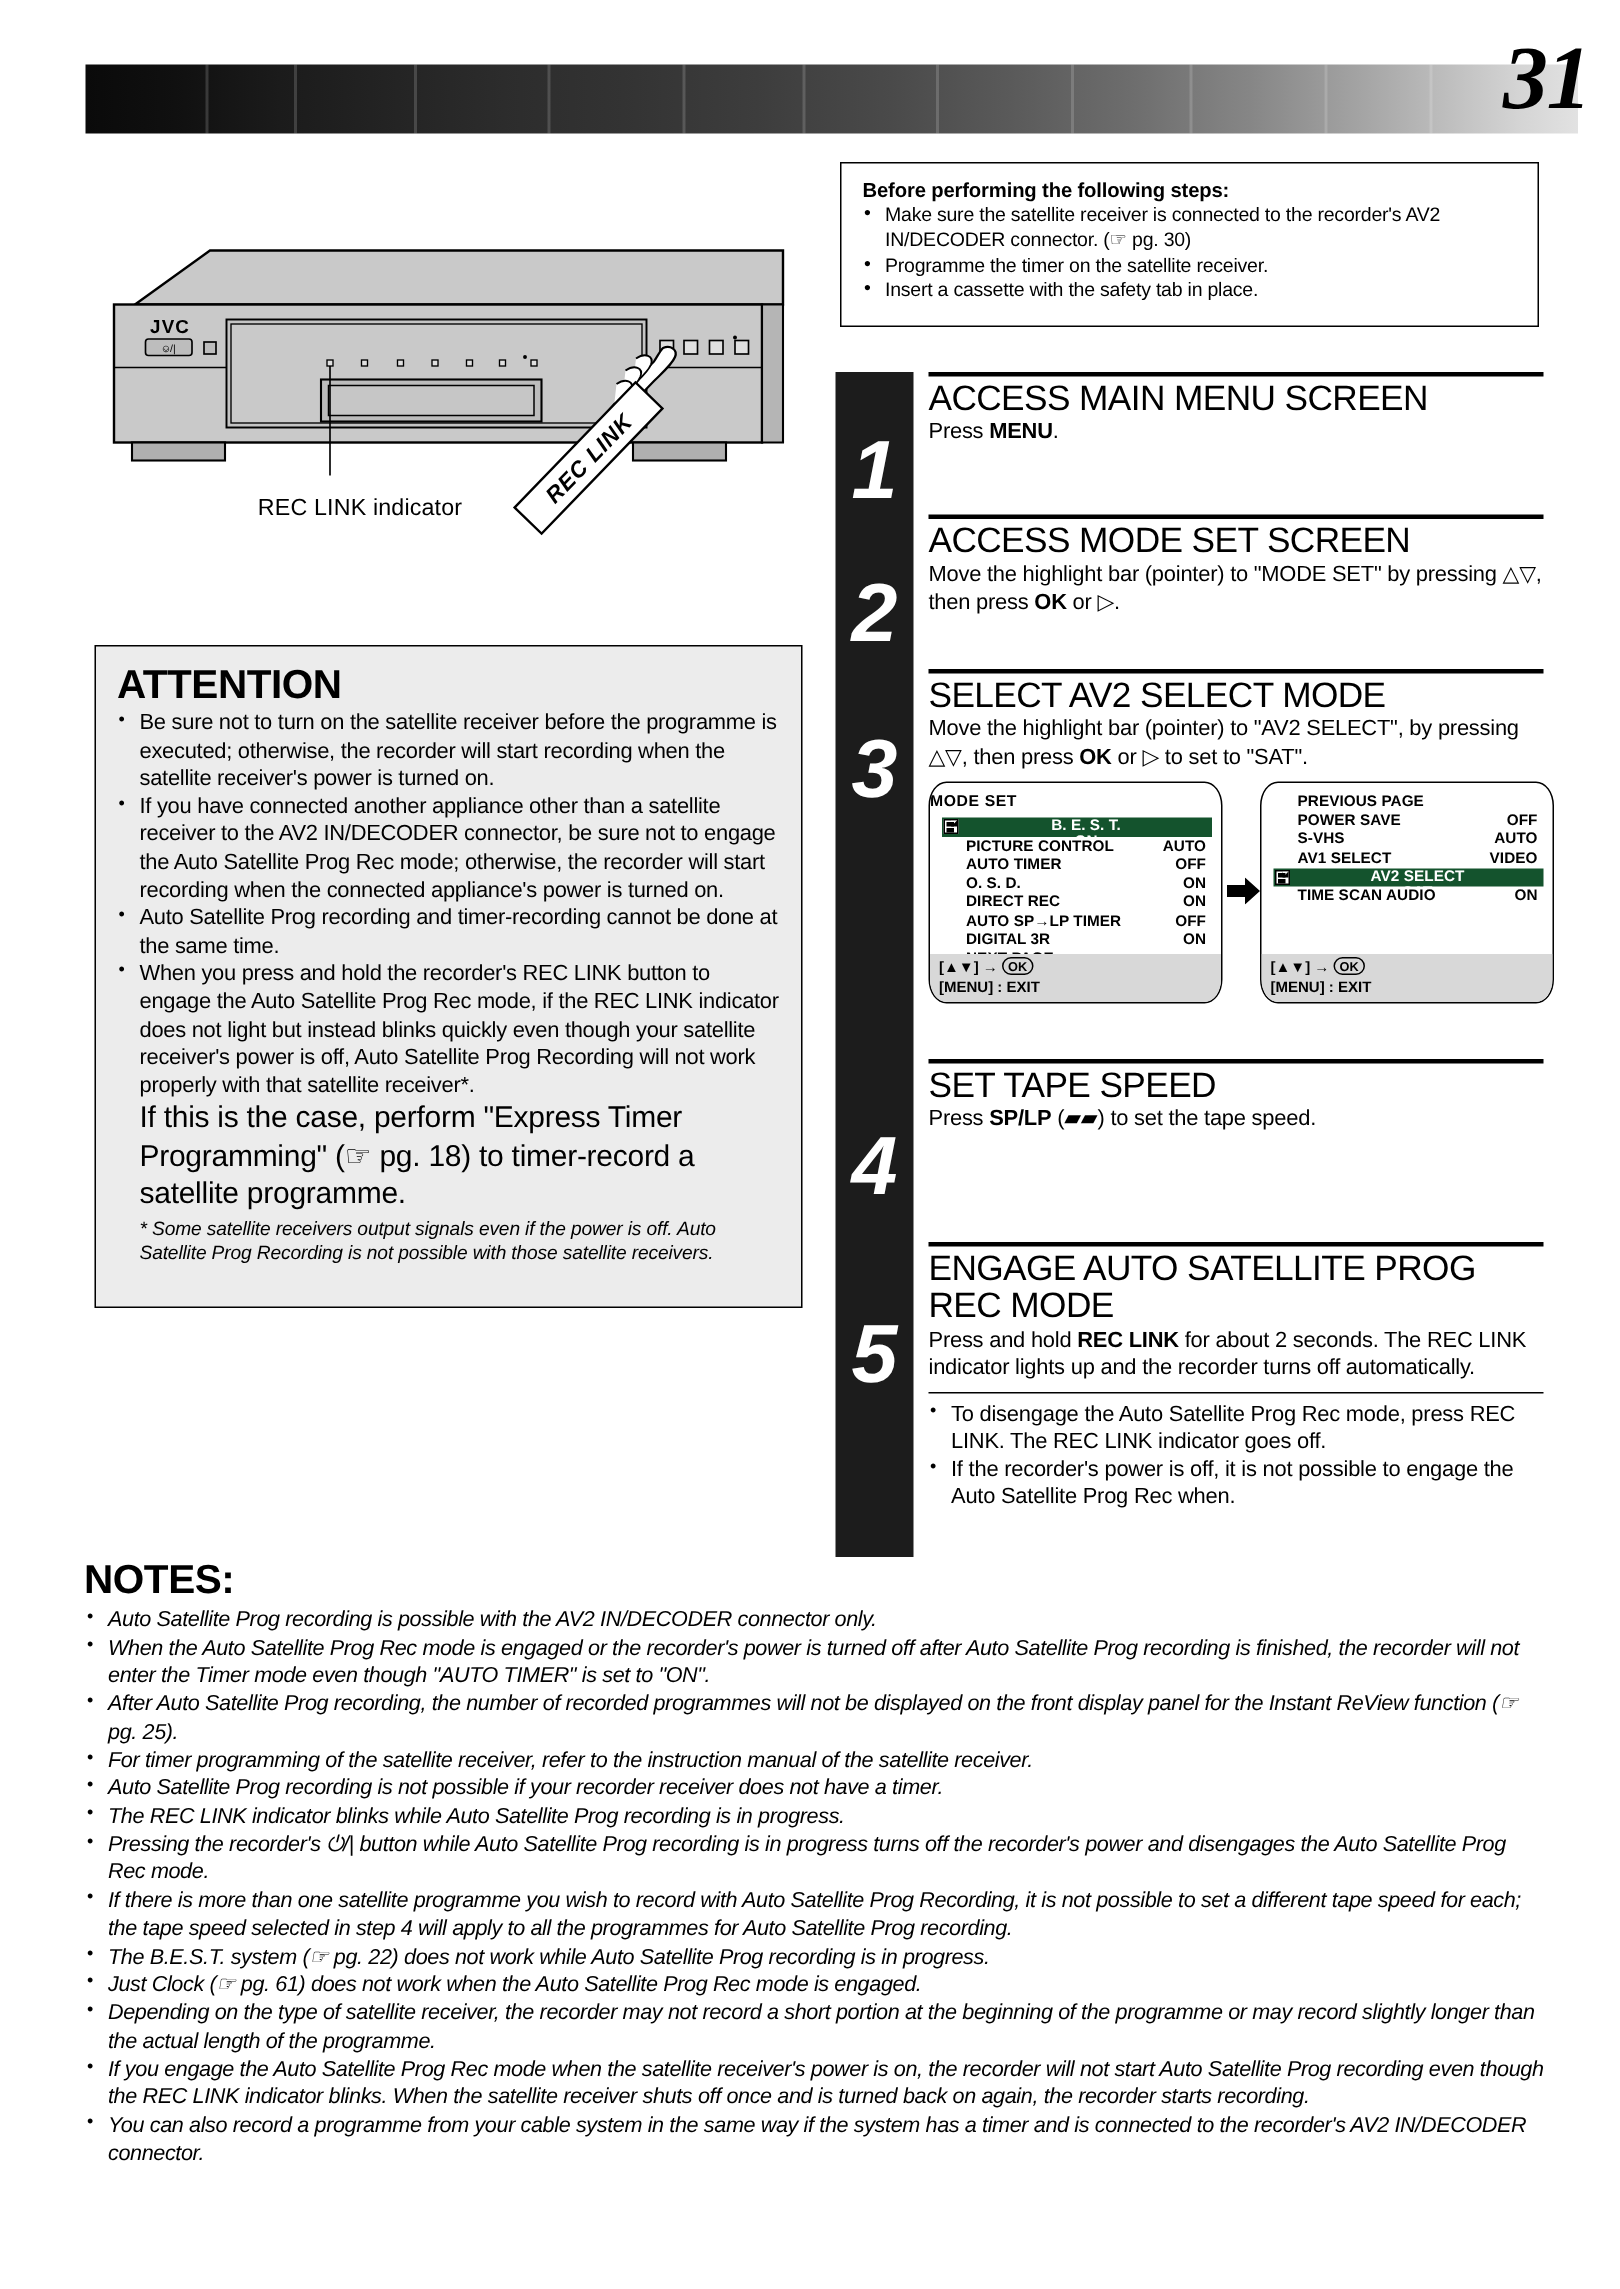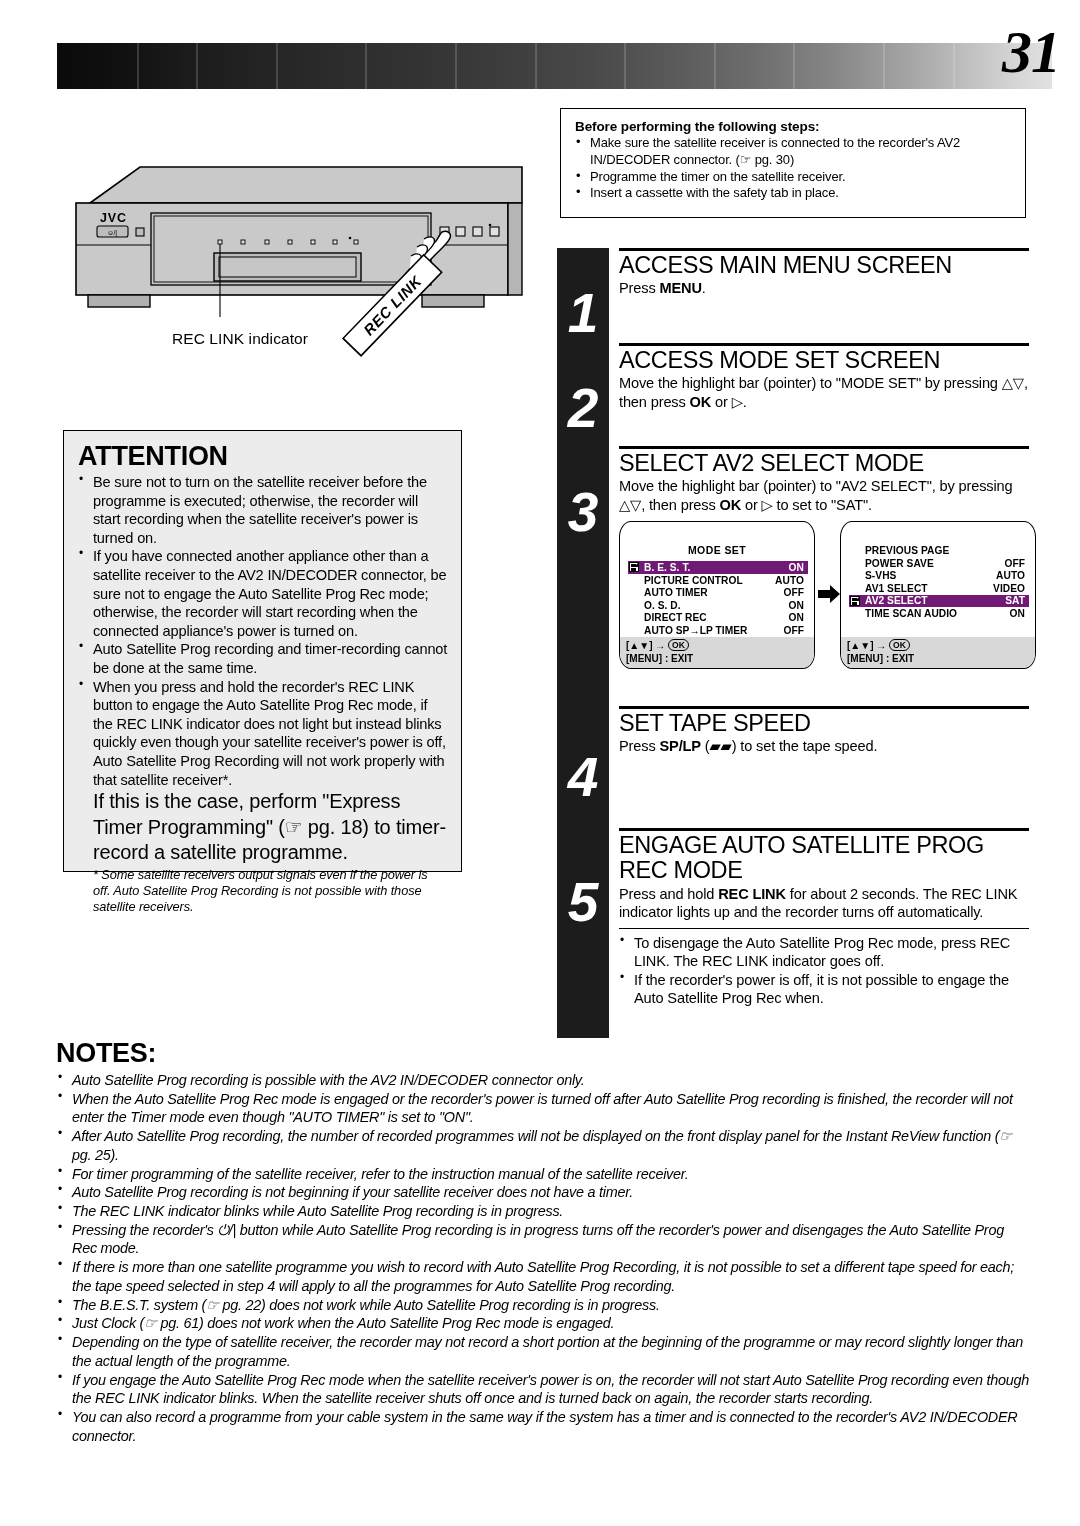--- a/index.html
+++ b/index.html
@@ -52,21 +52,21 @@
   #prenote li {
     font-size:13px; line-height:1.29; position:relative; padding-left:15px;
     letter-spacing:-.15px;
   }
   #prenote li:before {
     content:"\2022"; position:absolute; left:1px; top:-1px; font-size:13px;
   }
 
   
   #attention {
-    position:absolute; left:63px; top:430px; width:399px; height:442px;
+    position:absolute; left:63px; top:430px; width:472px; height:442px;
     border:1.3px solid #000; background:#ececec;
     padding:10px 13px 8px 14px;
   }
   #attention h2 {
     margin:0 0 1px 0; font-size:27px; font-weight:700; letter-spacing:-.3px;
   }
   #attention ul { margin:0; padding:0; list-style:none; }
   #attention li {
     font-size:14.6px; line-height:1.275; position:relative; padding-left:15px;
     letter-spacing:-.18px; margin-bottom:0px;
@@ -111,31 +111,31 @@
   
   #osd-row { position:relative; margin-top:7px; height:152px; }
   .osd {
     position:absolute; top:0; width:196px; height:148px;
     border:1.6px solid #000; border-radius:12px/16px;
     background:#fff; overflow:hidden;
   }
   #osd-left { left:0; }
   #osd-right { left:221px; }
   .osd-title {
-    text-align:center; font-size:10.5px; font-weight:700; letter-spacing:.4px;
-    margin-top:22px; margin-bottom:5px;
+    font-size:10.5px; font-weight:700; letter-spacing:.4px;
+    margin-top:6px; margin-bottom:5px;
   }
   .osd-list { padding:0 6px 0 8px; }
   .osd-row {
     display:flex; justify-content:space-between; align-items:center;
     font-size:10.2px; font-weight:700; letter-spacing:.05px;
     height:12.6px; padding:0 4px 0 16px; position:relative;
     white-space:nowrap;
   }
-  .osd-row.hl { background:#701a75; color:#fff; }
+  .osd-row.hl { background:#14532d; color:#fff;flex-direction:column; }
   .osd-row .ptr {
     position:absolute; left:1px; top:1px; width:10px; height:10px;
     background:#fff; border:1px solid #000;
   }
   .osd-row .ptr:after {
     content:""; position:absolute; left:1px; top:1px; width:5px; height:3px;
     background:#000; box-shadow:0 4px 0 0 #000;
   }
   .osd-row .ptr:before {
     content:""; position:absolute; right:0px; top:0px; width:0; height:0;
@@ -407,21 +407,21 @@
   </div>
 </div>
 
 <div id="notes">
   <h2>NOTES:</h2>
   <ul>
     <li>Auto Satellite Prog recording is possible with the AV2 IN/DECODER connector only.</li>
     <li>When the Auto Satellite Prog Rec mode is engaged or the recorder's power is turned off after Auto Satellite Prog recording is finished, the recorder will not enter the Timer mode even though "AUTO TIMER" is set to "ON".</li>
     <li>After Auto Satellite Prog recording, the number of recorded programmes will not be displayed on the front display panel for the Instant ReView function (☞ pg. 25).</li>
     <li>For timer programming of the satellite receiver, refer to the instruction manual of the satellite receiver.</li>
-    <li>Auto Satellite Prog recording is not beginning if your satellite receiver does not have a timer.</li>
+    <li>Auto Satellite Prog recording is not possible if your recorder receiver does not have a timer.</li>
     <li>The REC LINK indicator blinks while Auto Satellite Prog recording is in progress.</li>
     <li>Pressing the recorder's ⏻/| button while Auto Satellite Prog recording is in progress turns off the recorder's power and disengages the Auto Satellite Prog Rec mode.</li>
     <li>If there is more than one satellite programme you wish to record with Auto Satellite Prog Recording, it is not possible to set a different tape speed for each; the tape speed selected in step 4 will apply to all the programmes for Auto Satellite Prog recording.</li>
     <li>The B.E.S.T. system (☞ pg. 22) does not work while Auto Satellite Prog recording is in progress.</li>
     <li>Just Clock (☞ pg. 61) does not work when the Auto Satellite Prog Rec mode is engaged.</li>
     <li>Depending on the type of satellite receiver, the recorder may not record a short portion at the beginning of the programme or may record slightly longer than the actual length of the programme.</li>
     <li>If you engage the Auto Satellite Prog Rec mode when the satellite receiver's power is on, the recorder will not start Auto Satellite Prog recording even though the REC LINK indicator blinks. When the satellite receiver shuts off once and is turned back on again, the recorder starts recording.</li>
     <li>You can also record a programme from your cable system in the same way if the system has a timer and is connected to the recorder's AV2 IN/DECODER connector.</li>
   </ul>
 </div>

